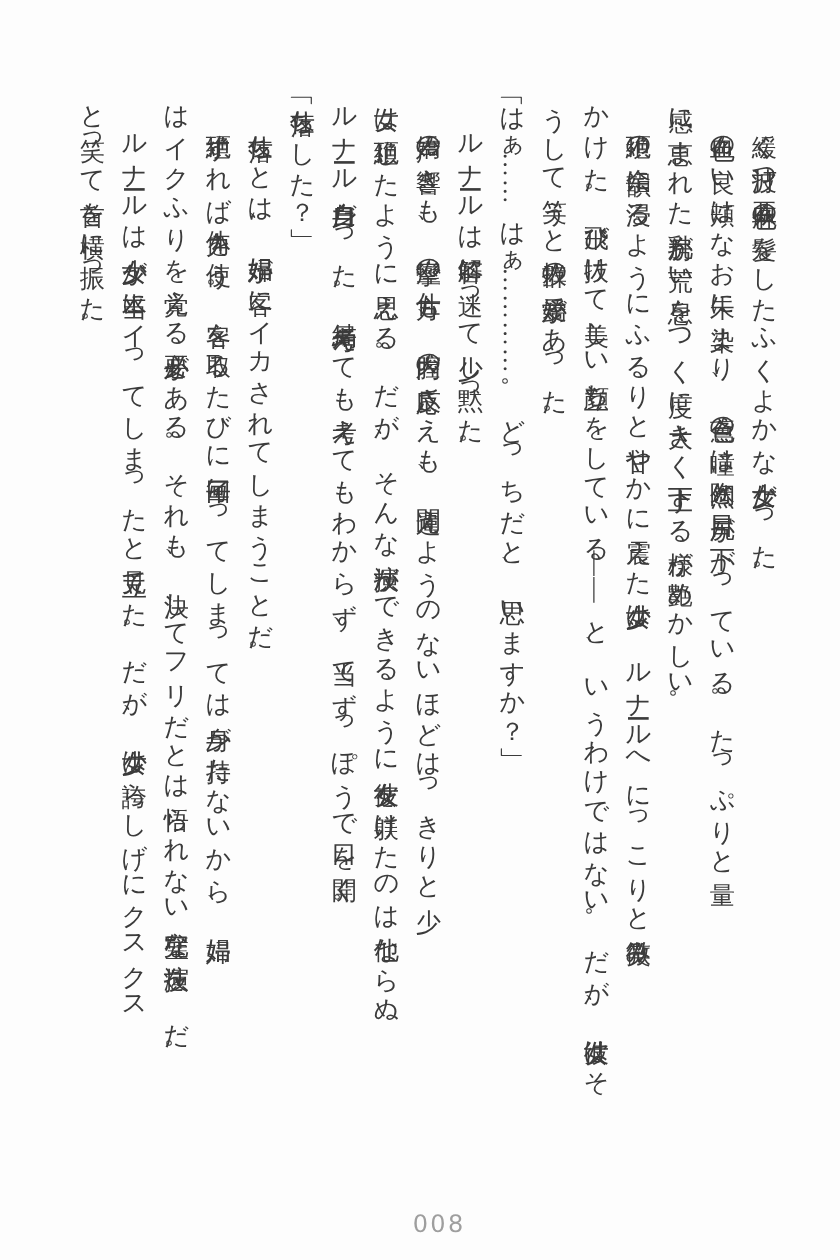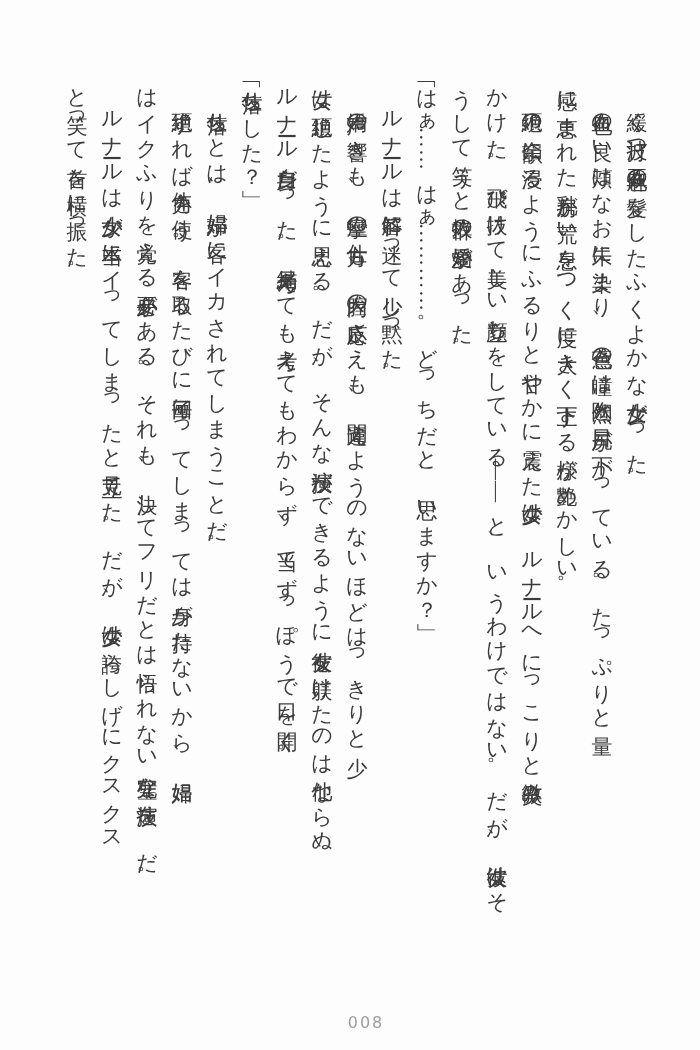--- a/index.html
+++ b/index.html
@@ -36,21 +36,21 @@
     white-space: nowrap;    
     margin: 0;
   }
   .page-number {
     position: absolute;
     left: 0;
     right: 0;
     bottom: 18px;
     text-align: center;
     font-family: "DejaVu Sans", "Liberation Sans", sans-serif;
-    font-size: 16px;
+    font-size: 20px;
     letter-spacing: 2px;
     color: var(--pageno, #9e9e9e);
     padding-left: 32px;
   }
 </style>
 </head>
 <body style="--paper: #fdfdfd; --ink: #3b3b3b; --pageno: #9e9e9e;">
 
 <div class="page">
   <div class="text-block">

